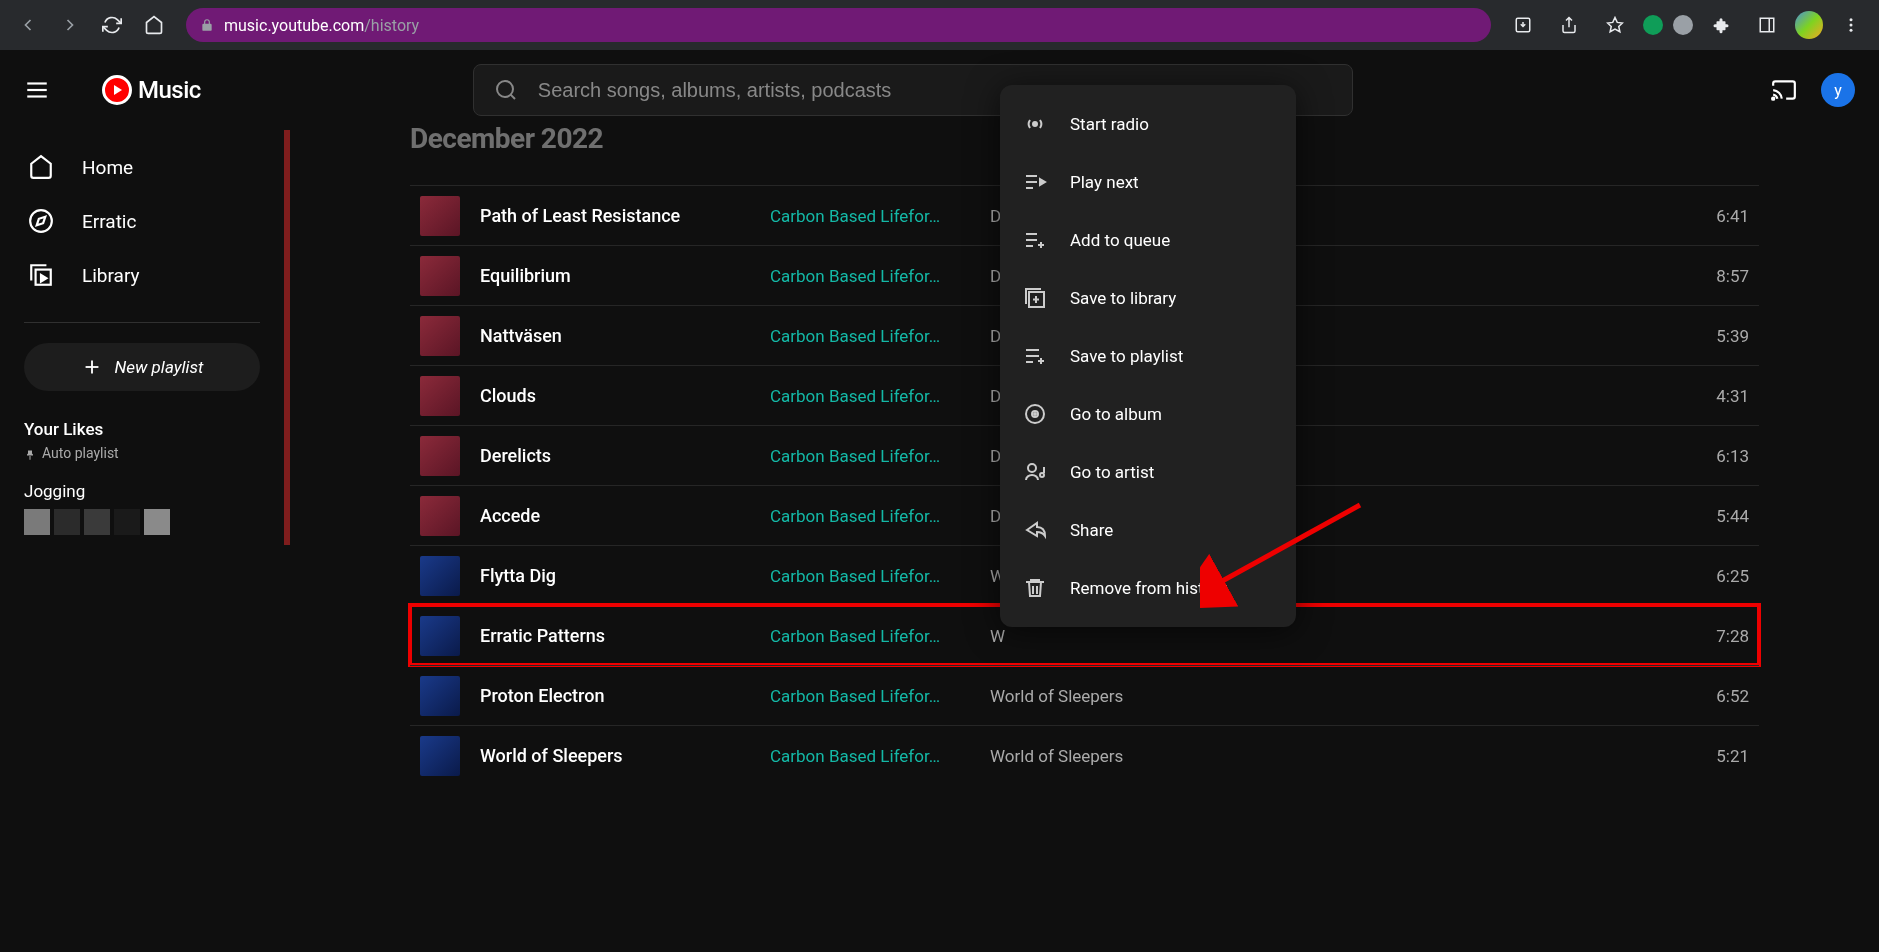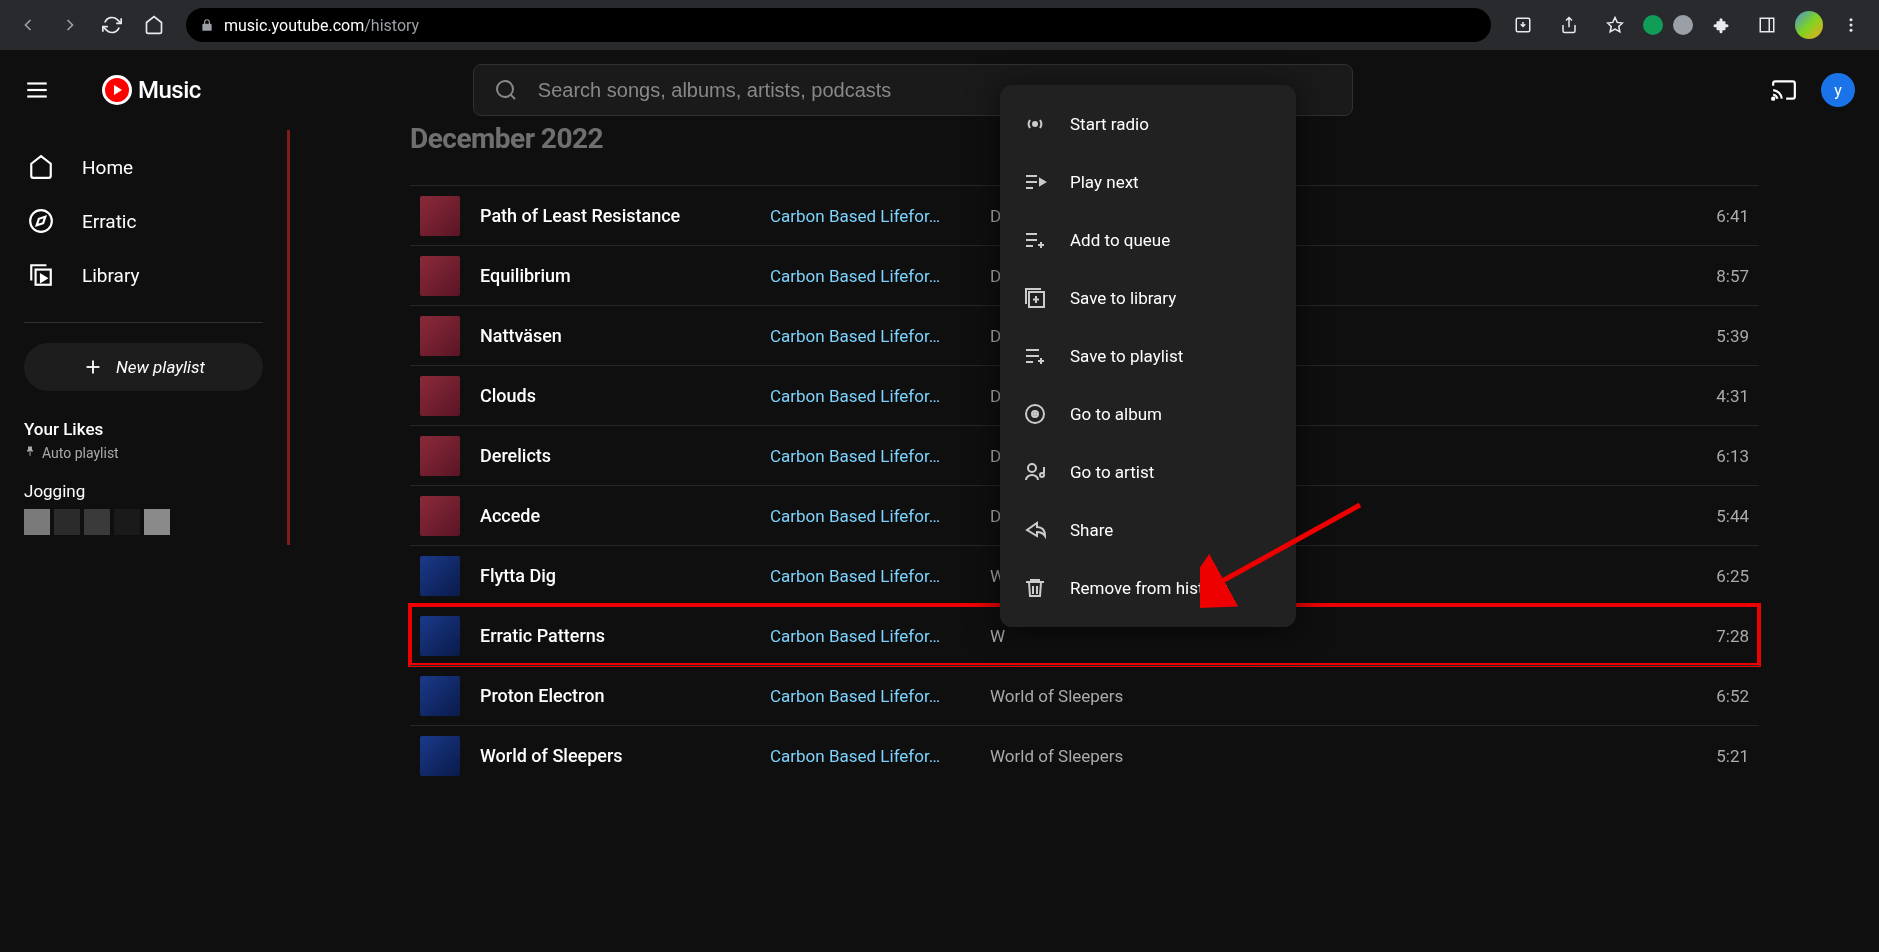--- a/index.html
+++ b/index.html
@@ -21,21 +21,21 @@
   padding: 0 10px;
   gap: 6px;
 }
 .browser-chrome .icon-btn {
   width: 36px; height: 36px;
   display: flex; align-items: center; justify-content: center;
   color: #e8eaed; cursor: pointer; border-radius: 50%;
 }
 .browser-chrome .icon-btn.dim { color: #9aa0a6; }
 .address-bar {
-  flex: 1; height: 34px; background: #000000;
+  flex: 1; height: 34px; background: #701a75;
   border-radius: 17px; display: flex; align-items: center;
   padding: 0 14px; margin: 0 8px; gap: 10px;
 }
 .address-bar .lock { color: #9aa0a6; }
 .address-bar .url { color: #e8eaed; font-size: 16px; }
 .address-bar .url .domain { color: #fff; }
 .address-bar .url .path { color: #9aa0a6; }
 .chrome-right { display: flex; align-items: center; gap: 10px; margin-left: auto; }
 .chrome-right .ext-circle { width:20px; height:20px; border-radius:50%; }
 .profile-img { width:28px; height:28px; border-radius:50%; background: linear-gradient(135deg,#4a90d9,#7ed321,#f5a623); }
@@ -60,57 +60,57 @@
   color: #aaa; font-size: 20px; outline: none;
 }
 .search-bar input::placeholder { color: #888; }
 .search-icon { color: #888; }
 .header-right { margin-left: auto; display: flex; align-items: center; gap: 24px; }
 .avatar { width: 34px; height: 34px; border-radius: 50%; background: #1a73e8; display: flex; align-items: center; justify-content: center; font-size: 16px; }
 
 
 .sidebar {
   position: absolute; left: 0; top: 130px; width: 290px;
-  padding: 10px 0; border-right: 3px solid #7f1d1d;
+  padding: 10px 0; border-right: 6px solid #7f1d1d;
 }
 .nav-item {
   display: flex; align-items: center; gap: 28px;
   padding: 14px 28px; font-size: 19px; cursor: pointer;
 }
 .nav-icon { width: 26px; height: 26px; display: flex; align-items: center; justify-content: center; }
 .divider { height: 1px; background: #303030; margin: 20px 24px; }
 .new-playlist-btn {
   margin: 0 24px; height: 48px; border-radius: 24px;
   background: #1d1d1d; display: flex; align-items: center;
   justify-content: center; gap: 12px; font-size: 17px; cursor: pointer; font-style: italic;
 }
 .sidebar-section { padding: 28px 24px 0; }
 .section-title { font-size: 17px; font-weight: 500; margin-bottom: 6px; }
-.section-sub { font-size: 14px; color: #aaa; display: flex; align-items: flex-start; gap: 6px; }
+.section-sub { font-size: 14px; color: #aaa; display: flex; align-items: flex-end; gap: 6px; }
 .playlist-name { padding: 20px 24px 8px; font-size: 17px; }
 .color-row { display: flex; gap: 4px; padding: 0 24px; }
 .color-swatch { width: 26px; height: 26px; }
 
 
 .main {
   position: absolute; left: 290px; top: 130px;
   right: 0; padding: 0 120px;
 }
 .month-header { font-size: 28px; font-weight: 700; letter-spacing: -0.5px; margin-bottom: 30px; margin-top: -8px; opacity: 0.4; }
 .track-list { display: flex; flex-direction: column; }
 .track-row {
   display: flex; align-items: center; height: 60px;
   border-top: 1px solid #262626; gap: 20px;
 }
 .track-row.highlighted { outline: 4px solid #e00; outline-offset: -2px; }
 .art { width: 40px; height: 40px; border-radius: 2px; flex-shrink: 0; margin-left: 10px; }
 .art.red { background: linear-gradient(135deg, #8b2a3a, #5a1525); }
 .art.blue { background: linear-gradient(135deg, #1a3a8a, #0a1a4a); }
 .track-title { width: 270px; font-size: 18px; font-weight: 500; white-space: nowrap; overflow: hidden; text-overflow: ellipsis; }
-.track-artist { width: 200px; font-size: 17px; color: #7dd3fc; white-space: nowrap; overflow: hidden; text-overflow: ellipsis; }
+.track-artist { width: 200px; font-size: 17px; color: #14b8a6; white-space: nowrap; overflow: hidden; text-overflow: ellipsis; }
 .track-album { width: 180px; font-size: 17px; color: #aaa; white-space: nowrap; overflow: hidden; text-overflow: ellipsis; }
 .track-dur { margin-left: auto; font-size: 17px; color: #aaa; margin-right: 10px; }
 
 
 .context-menu {
   position: absolute; left: 1000px; top: 85px;
   width: 296px; background: #212121;
   border-radius: 12px; padding: 10px 0;
   box-shadow: 0 4px 32px rgba(0,0,0,0.6);
   z-index: 50;

